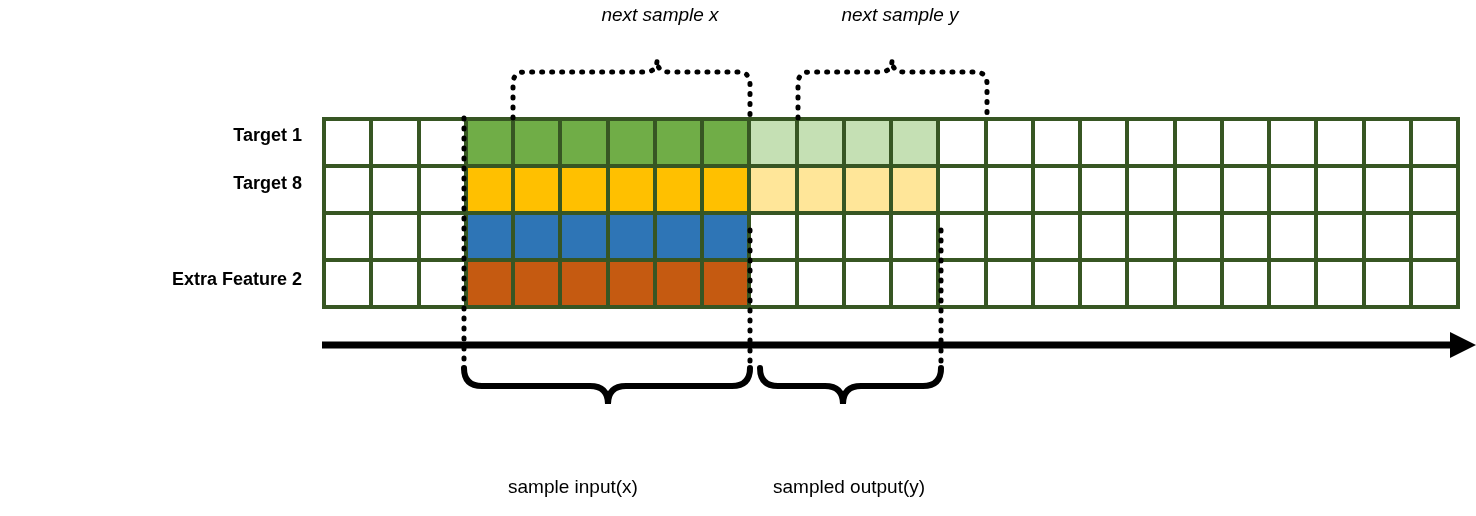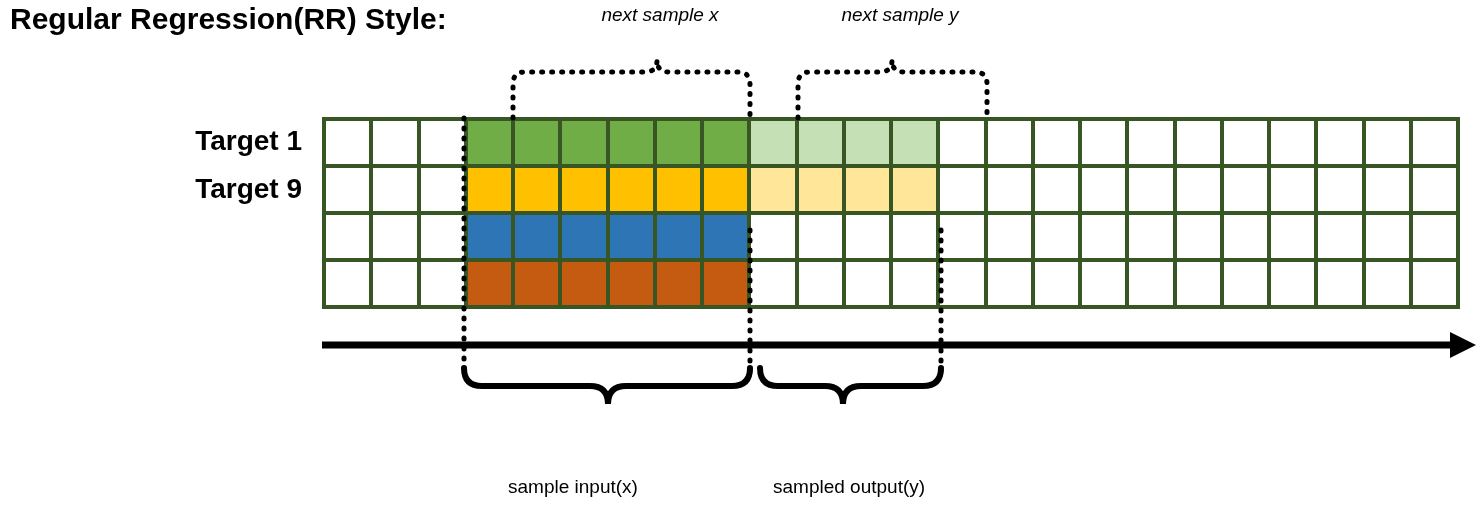--- a/index.html
+++ b/index.html
@@ -31,21 +31,21 @@
 
   .top-ann {
     font-size: 19px;
     font-style: italic;
     color: #000000;
     white-space: nowrap;
     text-align: center;
   }
 
   .row-label {
-    font-size: 28px;
+    font-size: 18px;
     font-weight: bold;
     color: #000000;
     white-space: nowrap;
     text-align: right;
     width: 290px;
     left: 12px;
   }
 
   #time-label {
     font-size: 27px;
@@ -96,27 +96,27 @@
     width: 1476px;
     height: 516px;
     pointer-events: none;
   }
 </style>
 </head>
 <body>
 
 <div id="root">
 
-  <div id="title" class="abs">Regular Regression(RR) Style:</div>
 
   <div class="abs top-ann" style="left:800px; top:4px; width:200px;">next sample y</div>
   <div class="abs top-ann" style="left:560px; top:4px; width:200px;">next sample x</div>
 
   <div class="abs row-label" style="top:125px;">Target 1</div>
-  <div class="abs row-label" style="top:173px;">Target 9</div>
+  <div class="abs row-label" style="top:173px;">Target 8</div>
+  <div class="abs row-label" style="top:269px;">Extra Feature 2</div>
 
 
   <div id="grid" class="abs" style="background: rgb(55, 86, 35);">
       <div class="grid-row">
         <div class="cell" style="background: rgb(255, 255, 255);"></div>
         <div class="cell" style="background: rgb(255, 255, 255);"></div>
         <div class="cell" style="background: rgb(255, 255, 255);"></div>
         <div class="cell" style="background: rgb(112, 173, 71);"></div>
         <div class="cell" style="background: rgb(112, 173, 71);"></div>
         <div class="cell" style="background: rgb(112, 173, 71);"></div>

